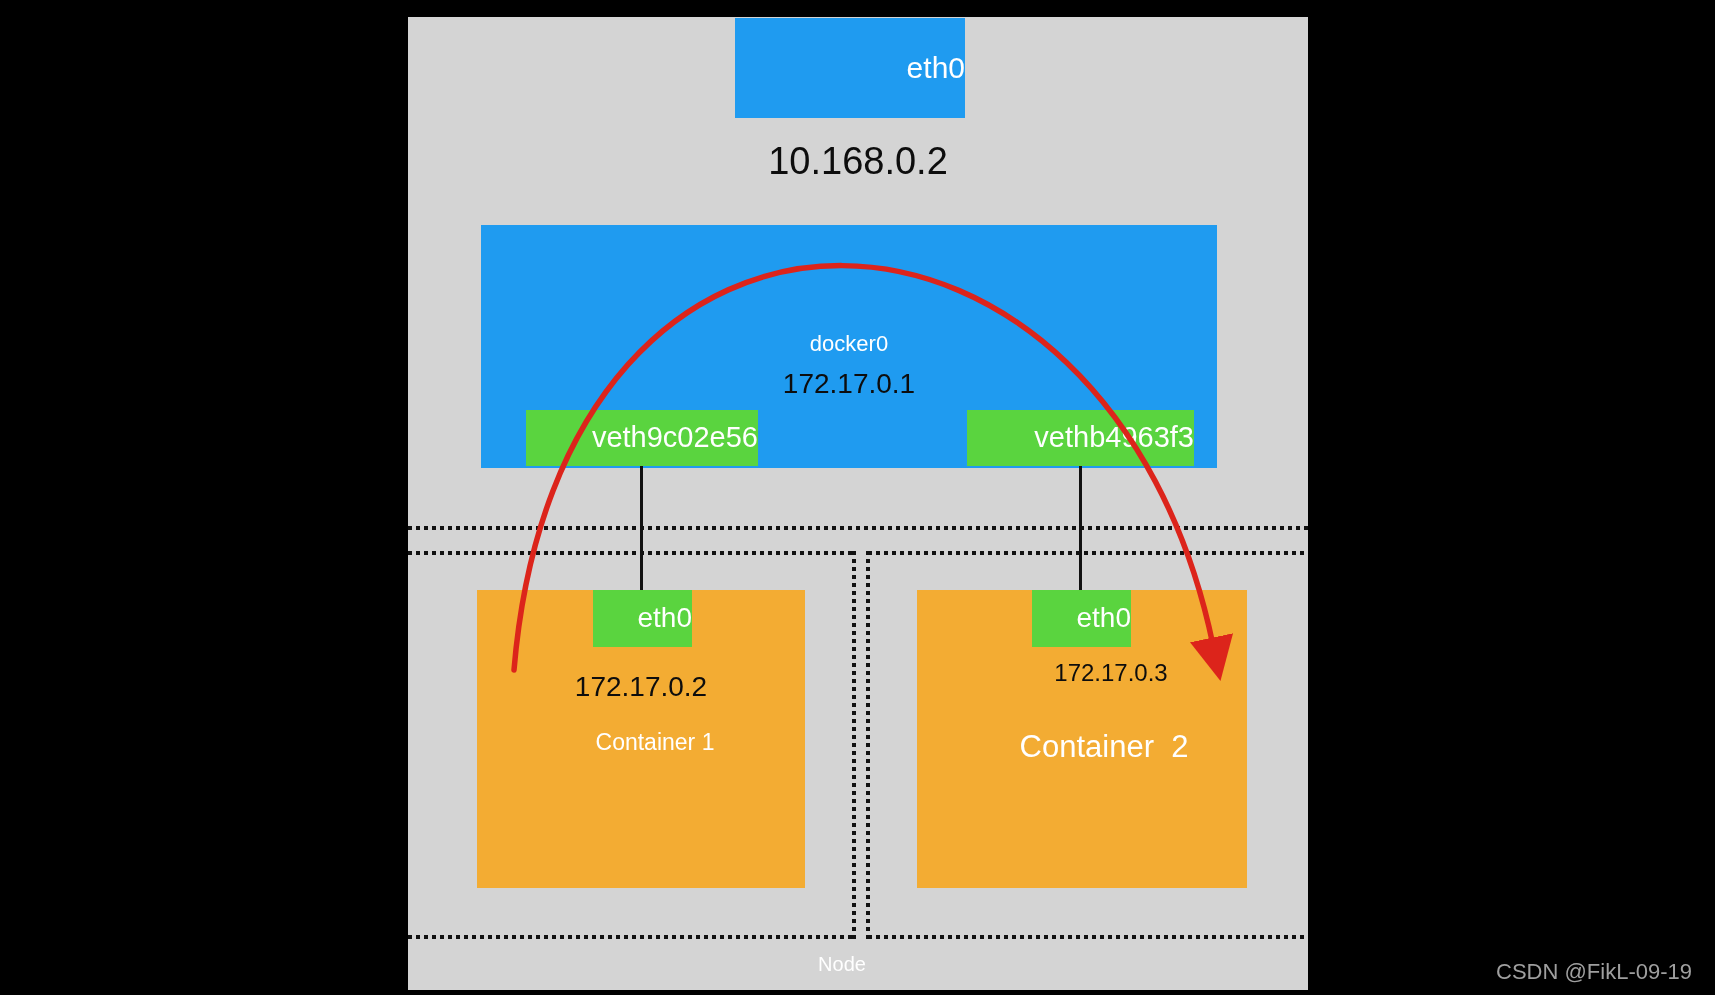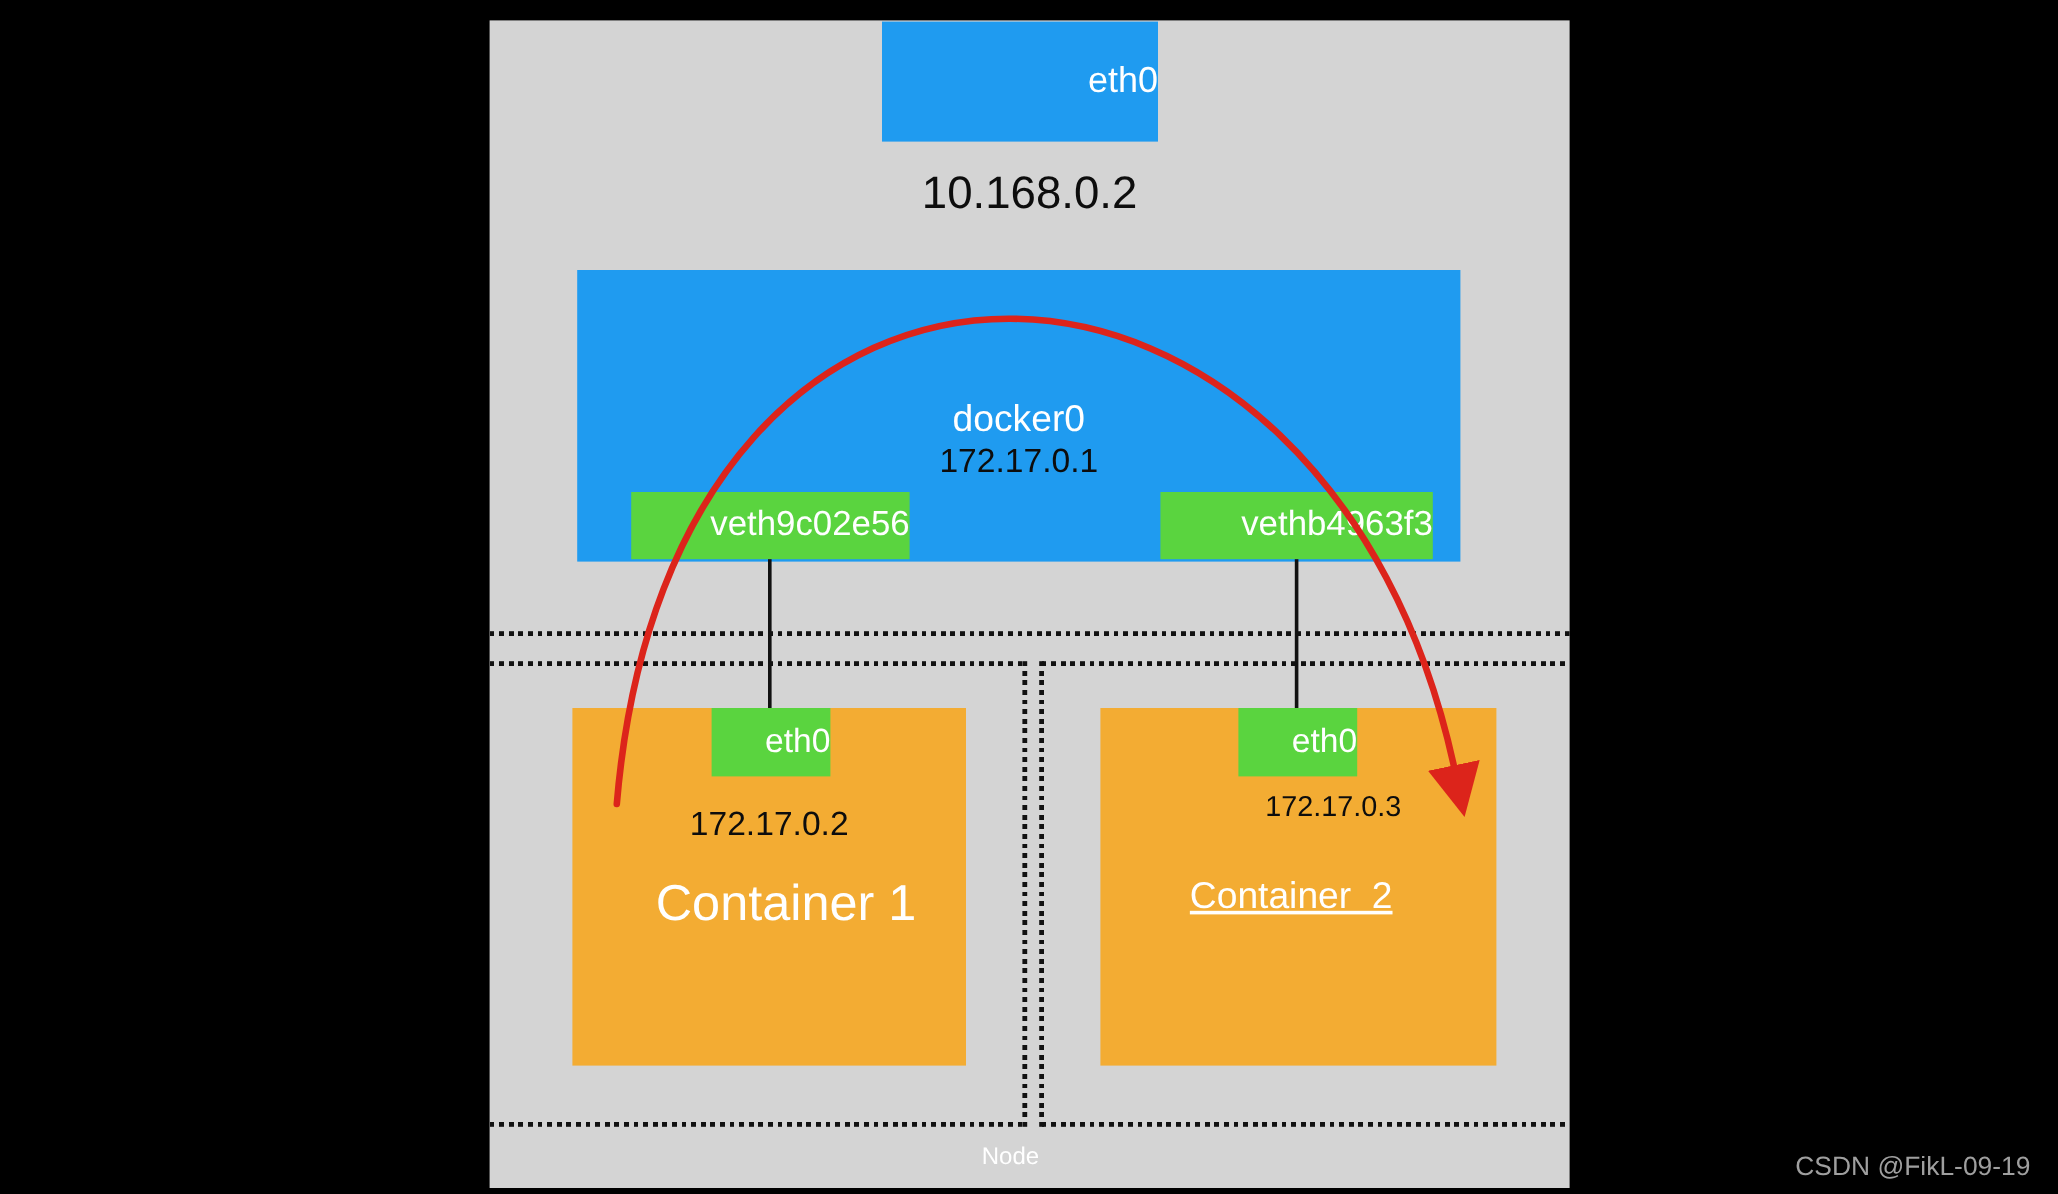--- a/index.html
+++ b/index.html
@@ -35,21 +35,21 @@
   .blue-box  { background: var(--blue,  #1f9bf0); }
   .green-box { background: var(--green, #5ad43f); }
   .orange-box{ background: var(--orange,#f3ac33); }
   .white-text{ color: var(--text-light, #ffffff); }
   .dark-text { color: var(--text-dark,  #0d0d0d); }
 
   .host-eth0 { left: 735px; top: 18px; width: 230px; height: 100px; font-size: 30px; }
   .host-ip   { left: 740px; top: 140px; width: 236px; font-size: 38px; }
 
   .docker0-box   { left: 481px; top: 225px; width: 736px; height: 243px; }
-  .docker0-label { left: 481px; top: 331px; width: 736px; font-size: 31px; }
+  .docker0-label { left: 481px; top: 331px; width: 736px; font-size: 22px; }
   .docker0-ip    { left: 481px; top: 368px; width: 736px; font-size: 28px; }
 
   .veth-left  { left: 526px; top: 410px; width: 232px; height: 56px; font-size: 29px; }
   .veth-right { left: 967px; top: 410px; width: 227px; height: 56px; font-size: 29px; }
 
   .connector {
     width: 3px; height: 124px; top: 466px;
     background: var(--line-black, #111);
   }
   .connector-left  { left: 640px; }
@@ -72,22 +72,22 @@
   .vlineR  { left: 866px; top: 551px; height: 388px; }
   .hline3a { left: 408px; top: 935px; width: 446px; }
   .hline3b { left: 868px; top: 935px; width: 440px; }
 
   .container1 { left: 477px; top: 590px; width: 328px; height: 298px; }
   .container2 { left: 917px; top: 590px; width: 330px; height: 298px; }
   .c1-eth0 { left: 593px;  top: 590px; width: 99px; height: 57px; font-size: 28px; }
   .c2-eth0 { left: 1032px; top: 590px; width: 99px; height: 57px; font-size: 28px; }
   .c1-ip   { left: 477px; top: 659px; width: 328px; font-size: 28px; margin-top: 12px; }
   .c2-ip   { left: 917px; top: 659px; width: 388px; font-size: 24px; }
-  .c1-name { left: 477px; top: 729px; width: 356px; font-size: 42px; }
-  .c2-name { left: 903px; top: 729px; width: 346px; font-size: 31px; text-decoration: underline; }
+  .c1-name { left: 477px; top: 729px; width: 356px; font-size: 23px; }
+  .c2-name { left: 931px; top: 729px; width: 346px; font-size: 31px; }
 
   .node-label { left: 416px; top: 953px; width: 852px; font-size: 20px; }
 
   .watermark {
     right: 23px; top: 959px;
     font-size: 22px;
     color: var(--watermark-gray, #9f9f9f);
   }
 
   .arc-overlay {

